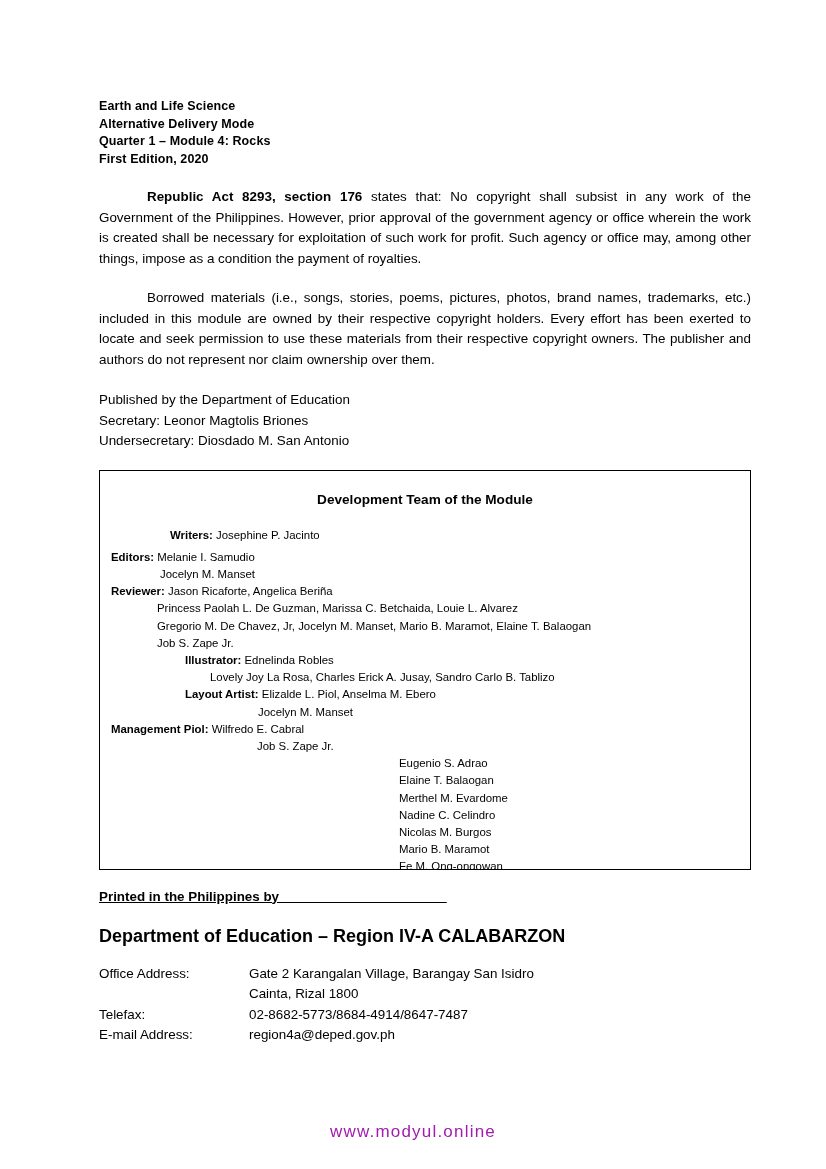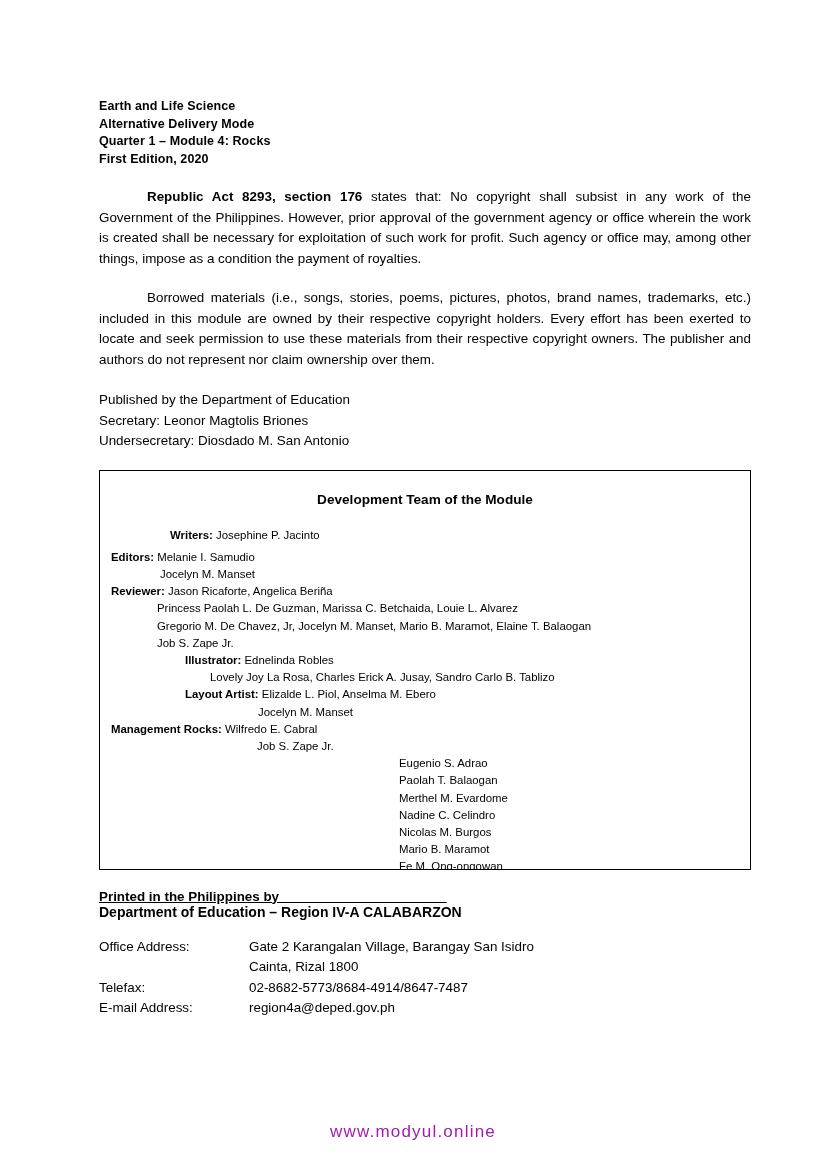--- a/index.html
+++ b/index.html
@@ -90,21 +90,22 @@
   .names-col {
     padding-left: 258px;
   }
   .printed {
     margin-top: 19px;
     font-size: 13.4px;
     font-weight: bold;
     text-decoration: underline;
   }
   .dept {
-    font-size: 14px;
+    margin-top: 22px;
+    font-size: 18px;
     font-weight: bold;
   }
   .addr-table {
     margin-top: 17px;
     font-size: 13.4px;
     line-height: 20.5px;
     border-collapse: collapse;
   }
   .addr-table td {
     padding: 0;
@@ -192,29 +193,29 @@
           <span>Lovely Joy La Rosa, Charles Erick A. Jusay, Sandro Carlo B. Tablizo</span>
         </div>
         <div class="trow indent-layout">
           <span class="lbl">Layout Artist:</span>
           <span>Elizalde L. Piol, Anselma M. Ebero</span>
         </div>
         <div class="trow indent-layout2">
           <span>Jocelyn M. Manset</span>
         </div>
         <div class="trow indent-1">
-          <span class="lbl">Management Rocks:</span>
+          <span class="lbl">Management Piol:</span>
           <span>Wilfredo E. Cabral</span>
         </div>
         <div class="trow indent-mgmt2">
           <span>Job S. Zape Jr.</span>
         </div>
         <div class="names-col">
           <div class="trow">Eugenio S. Adrao</div>
-          <div class="trow">Paolah T. Balaogan</div>
+          <div class="trow">Elaine T. Balaogan</div>
           <div class="trow">Merthel M. Evardome</div>
           <div class="trow">Nadine C. Celindro</div>
           <div class="trow">Nicolas M. Burgos</div>
           <div class="trow">Mario B. Maramot</div>
           <div class="trow">Fe M. Ong-ongowan</div>
 
         </div>
       </div>
     </div>
 

